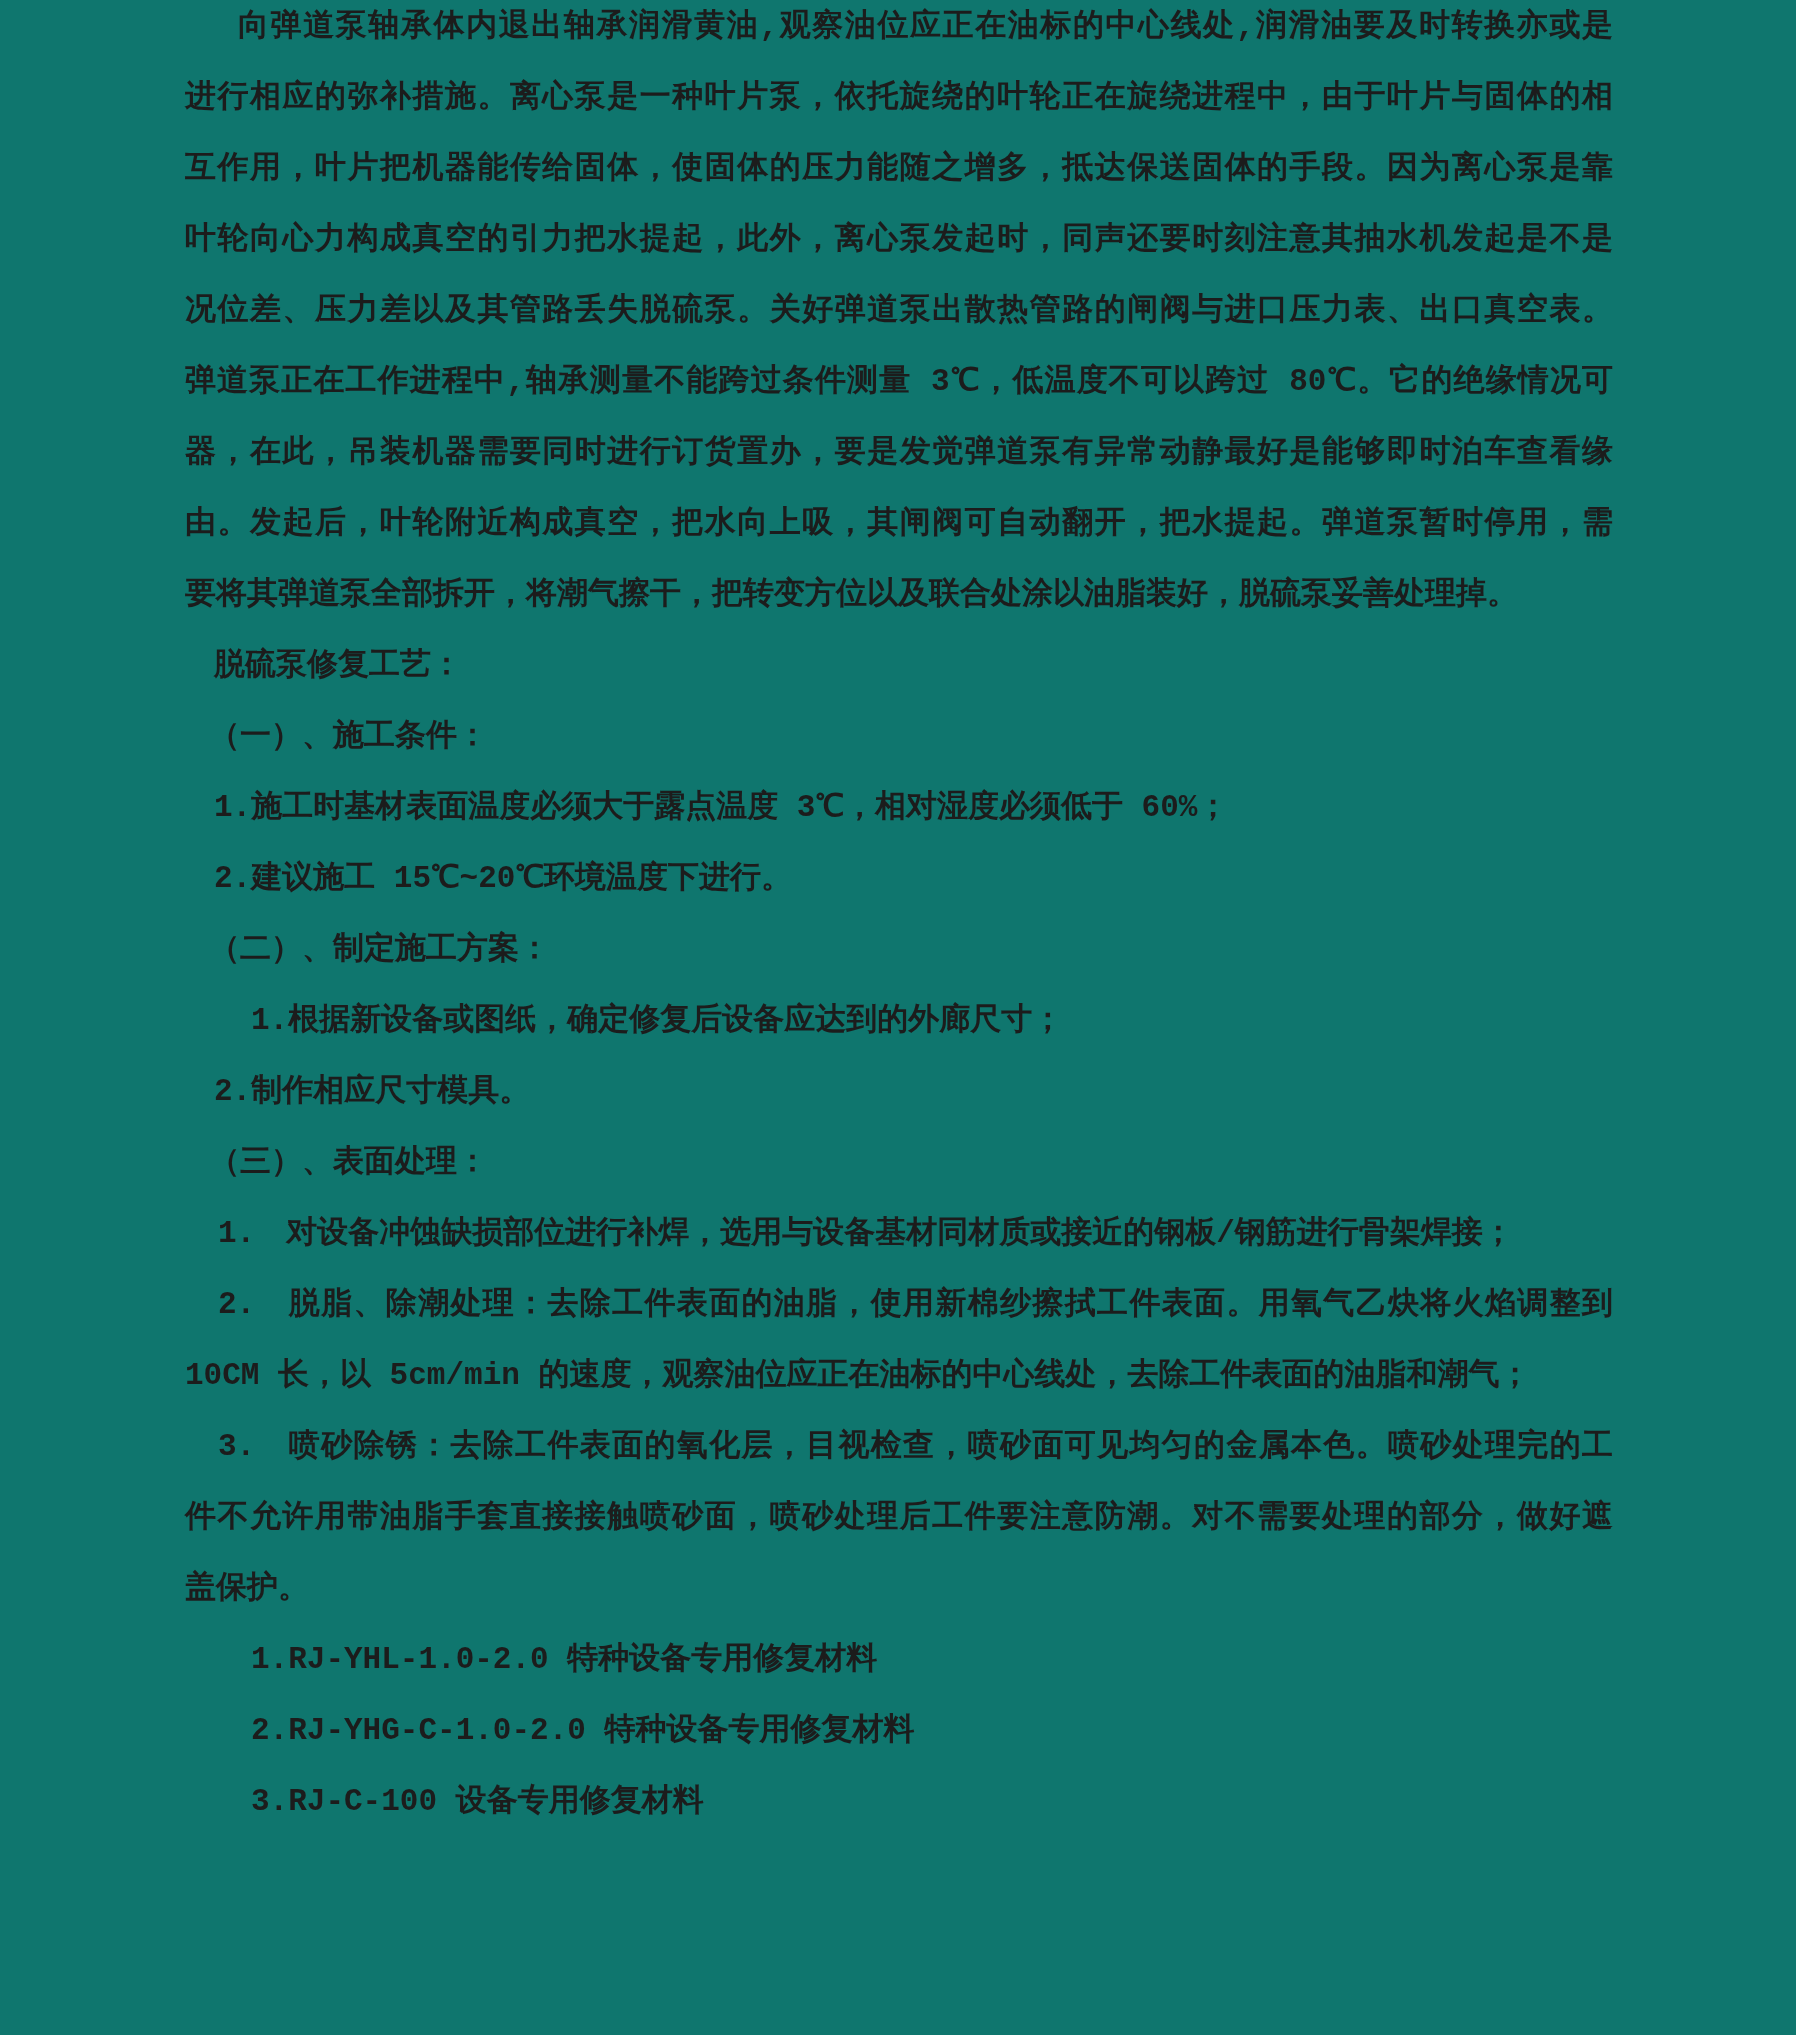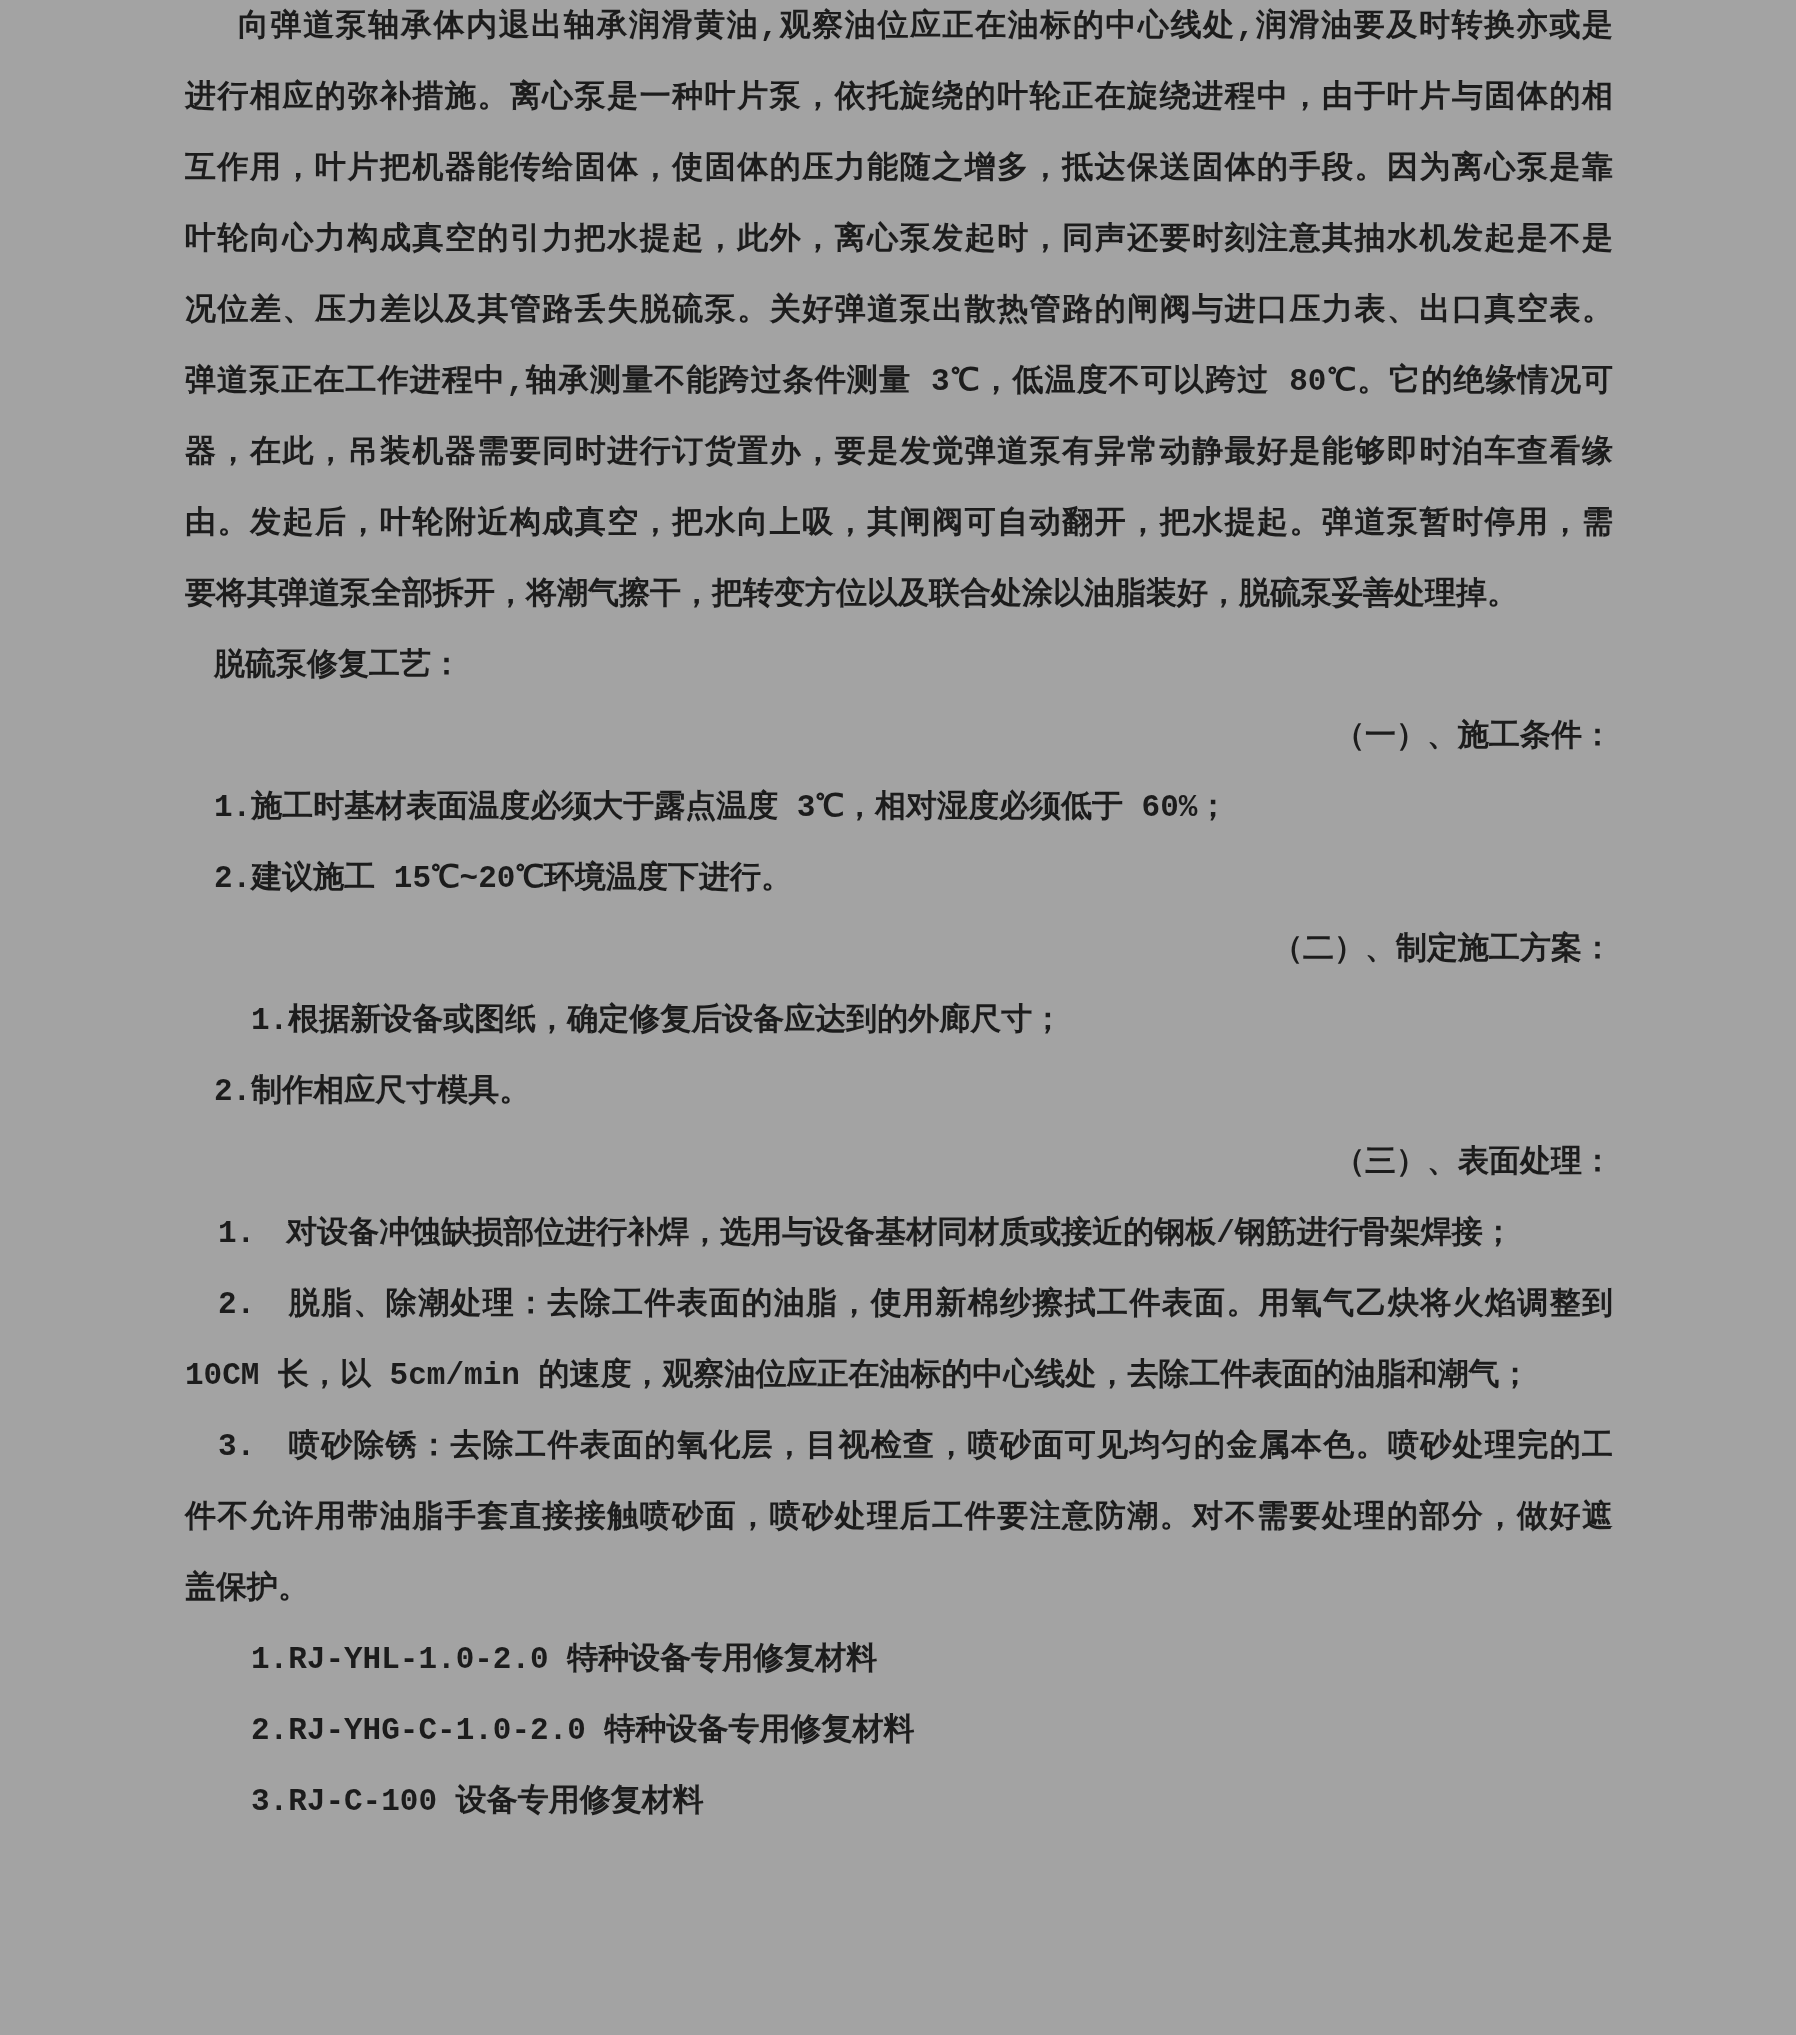--- a/index.html
+++ b/index.html
@@ -1,20 +1,20 @@
 <!DOCTYPE html>
 <html style="font-size:11.6px"><head>
 <meta charset="utf-8">
 <style>
   html, body { margin: 0; padding: 0; }
   .page {
     position: relative;
     width: 1797px;
     height: 2035px;
-    background: #a3a3a3;
+    background: #0f766e;
     overflow: hidden;
   }
   .doc {
     margin-top: -8.7px;
     padding: 0 184px 0 185px;
     font-family: "Liberation Mono", "DejaVu Sans Mono", sans-serif;
     font-weight: 700;
     font-size: 31px;
     line-height: 71px;
     color: #1c1c1c;
@@ -22,21 +22,21 @@
   }
   .ln { min-height: 71px; }
   
   .jl {
     text-align: justify;
     text-align-last: justify;
     text-justify: inter-character;
   }
   .ind-first { text-indent: 53px; }  
   .ind1 { padding-left: 29px; }      
-  .indP { padding-left: 24px; text-align: right; }      
+  .indP { padding-left: 24px; }      
   .indN { padding-left: 33px; }      
   .ind2 { padding-left: 66px; }      
 </style>
 </head>
 <body>
 
 <div class="page">
   <div class="doc">
     <div class="ln jl ind-first">向弹道泵轴承体内退出轴承润滑黄油,观察油位应正在油标的中心线处,润滑油要及时转换亦或是</div>
     <div class="ln jl">进行相应的弥补措施。离心泵是一种叶片泵，依托旋绕的叶轮正在旋绕进程中，由于叶片与固体的相</div>

